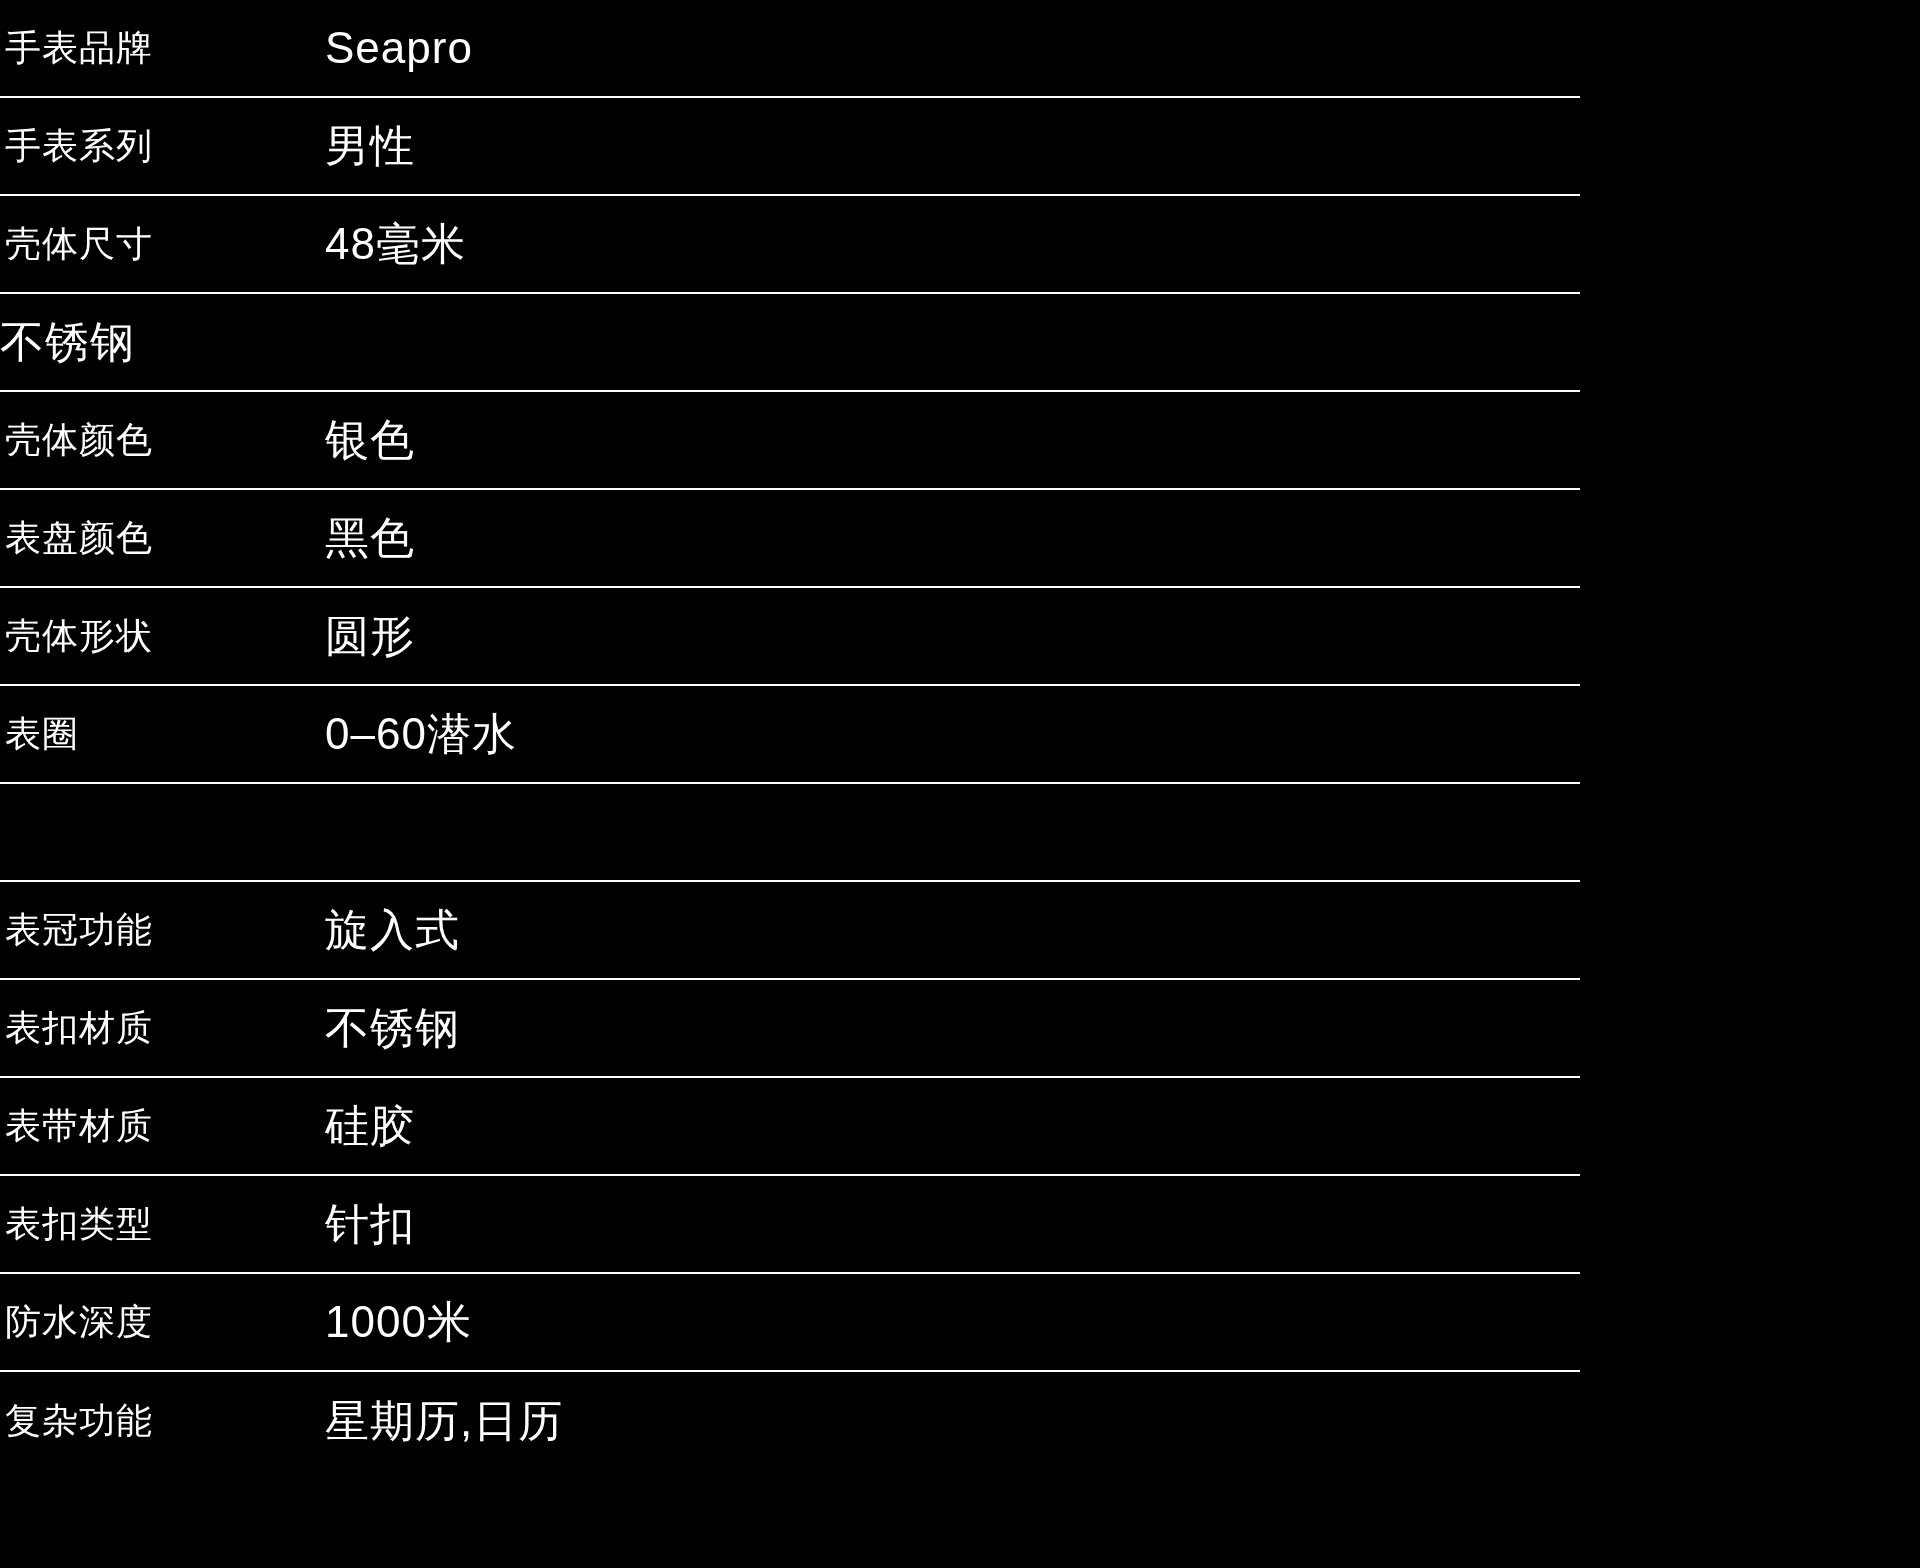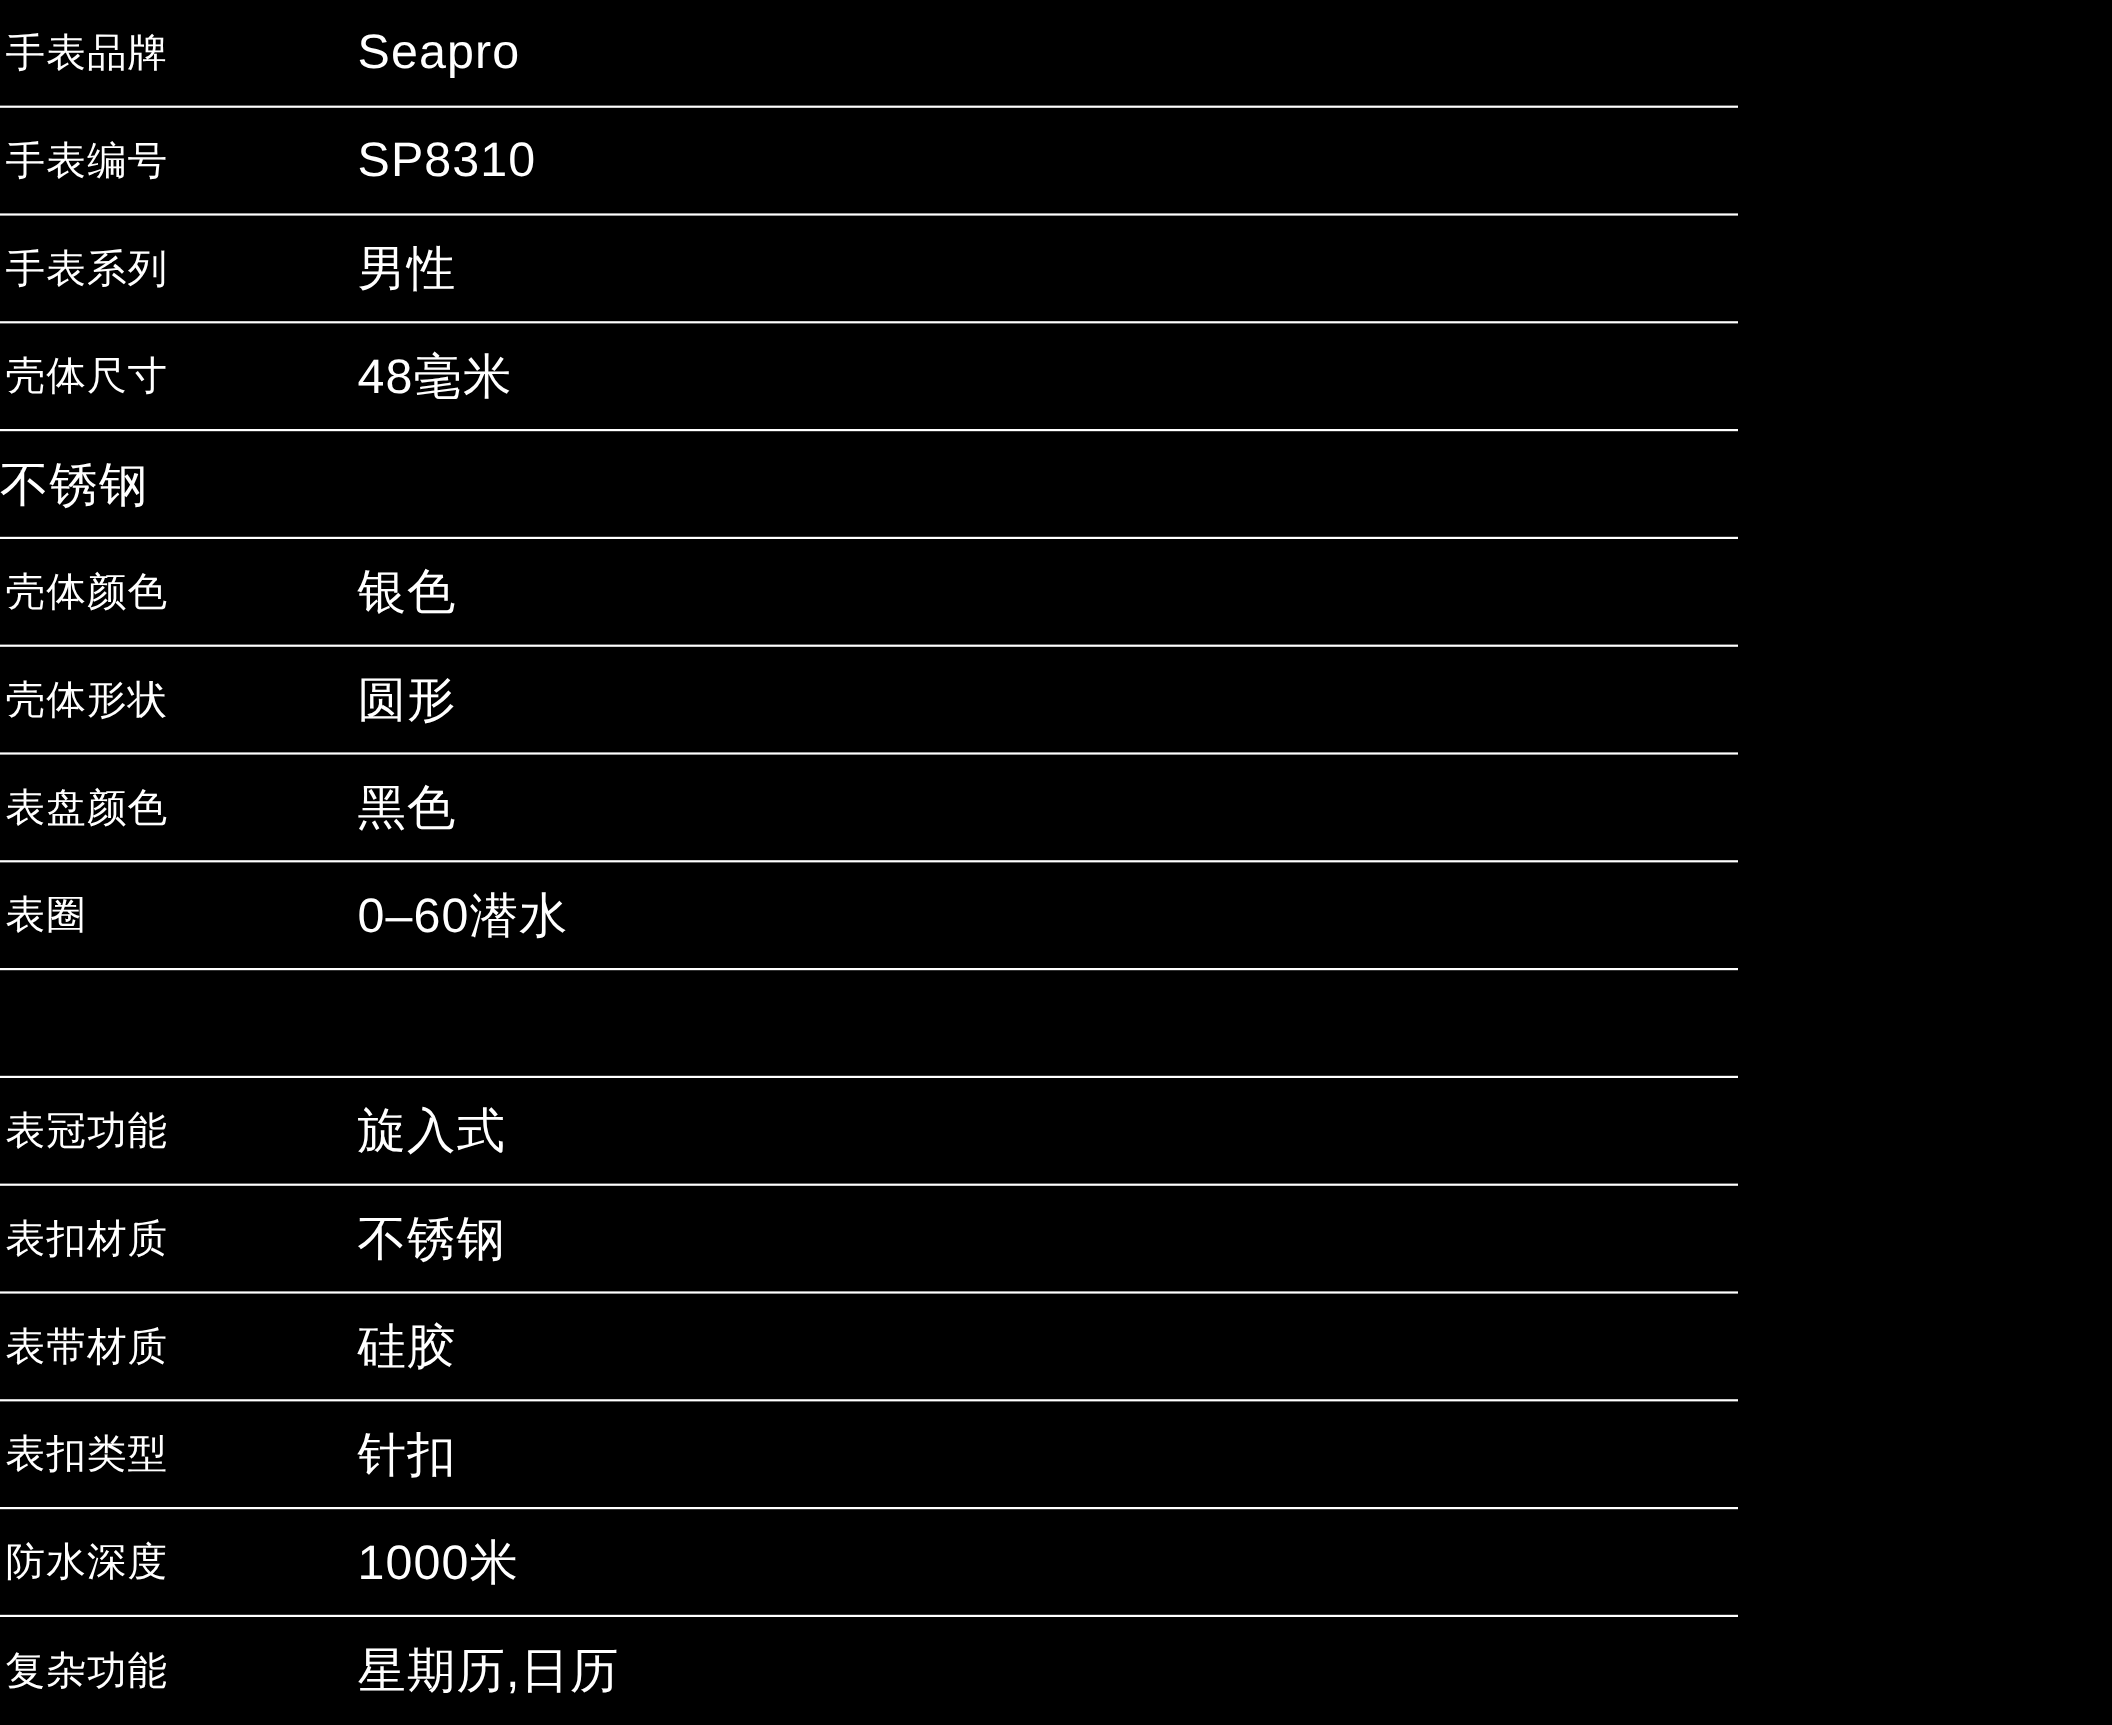--- a/index.html
+++ b/index.html
@@ -48,24 +48,20 @@
 </style>
 </head>
 <body>
 
 <div class="spec-table" id="spec-table">
   <div class="spec-row">
     <div class="spec-label">手表品牌</div>
     <div class="spec-value">Seapro</div>
   </div>
 
-  <div class="spec-row">
-    <div class="spec-label">手表编号</div>
-    <div class="spec-value">SP8310</div>
-  </div>
 
   <div class="spec-row">
     <div class="spec-label">手表系列</div>
     <div class="spec-value">男性</div>
   </div>
 
   <div class="spec-row">
     <div class="spec-label">壳体尺寸</div>
     <div class="spec-value">48毫米</div>
   </div>
@@ -73,27 +69,27 @@
   <div class="spec-row">
     <div class="spec-value">不锈钢</div>
   </div>
 
   <div class="spec-row">
     <div class="spec-label">壳体颜色</div>
     <div class="spec-value">银色</div>
   </div>
 
   <div class="spec-row">
-    <div class="spec-label">壳体形状</div>
-    <div class="spec-value">圆形</div>
+    <div class="spec-label">表盘颜色</div>
+    <div class="spec-value">黑色</div>
   </div>
 
   <div class="spec-row">
-    <div class="spec-label">表盘颜色</div>
-    <div class="spec-value">黑色</div>
+    <div class="spec-label">壳体形状</div>
+    <div class="spec-value">圆形</div>
   </div>
 
   <div class="spec-row">
     <div class="spec-label">表圈</div>
     <div class="spec-value">0–60潜水</div>
   </div>
 
   <div class="spec-row">
   </div>
 

